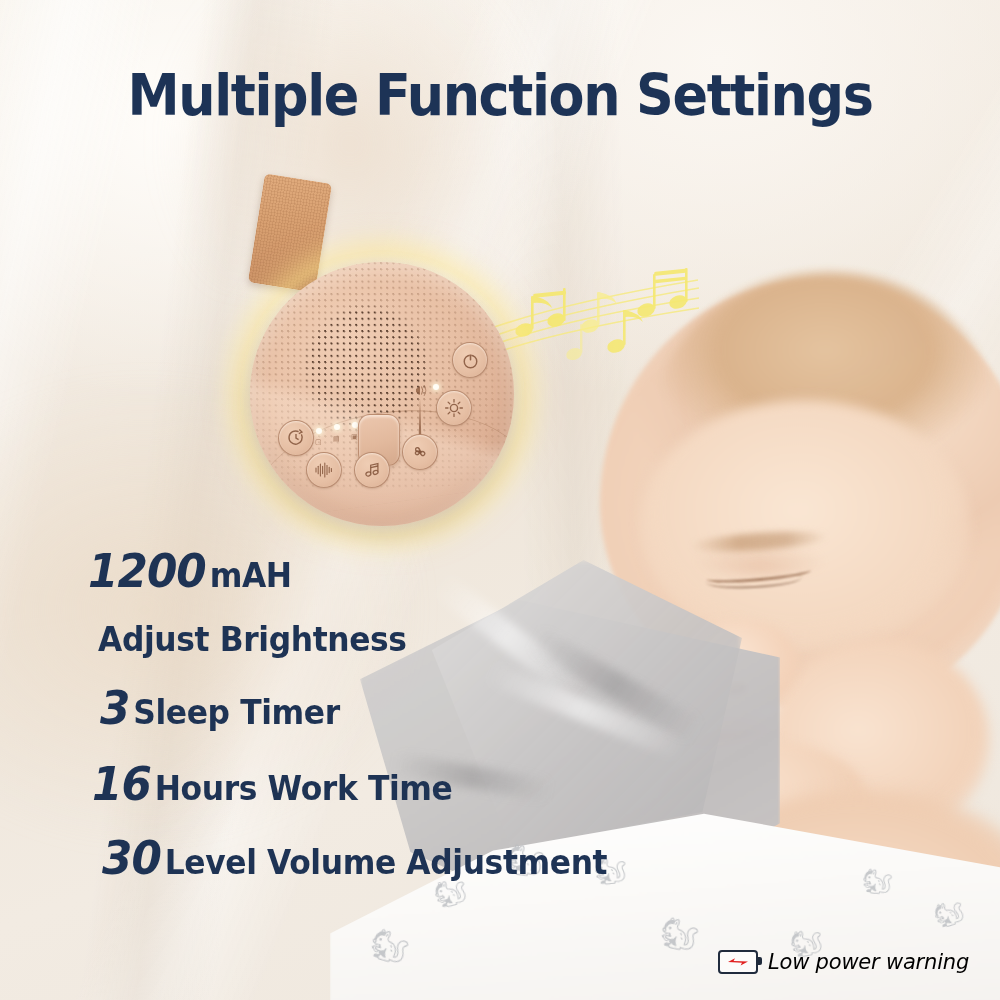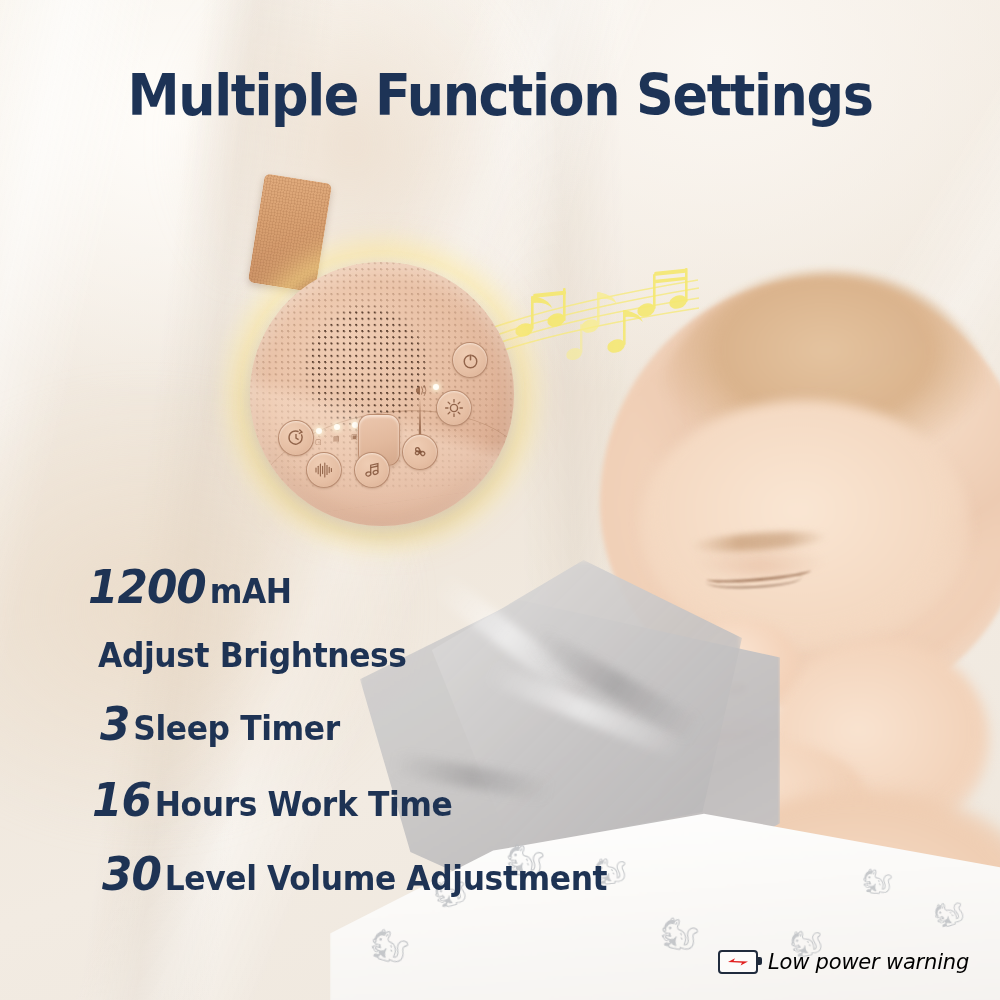--- a/index.html
+++ b/index.html
@@ -356,21 +356,21 @@
     font-family: "DejaVu Sans", sans-serif;
     font-weight: bold;
     font-size: 57px;
     letter-spacing: -1.5px;
     color: #1d3356;
     transform: scaleX(.92);
   }
   .features {
     position: absolute;
     left: 88px;
-    top: 560px;
+    top: 544px;
     width: 620px;
   }
   .feat {
     color: #1e3354;
     font-family: "DejaVu Sans", sans-serif;
     font-weight: bold;
     white-space: nowrap;
     transform: scaleX(.95);
     transform-origin: left center;
   }

